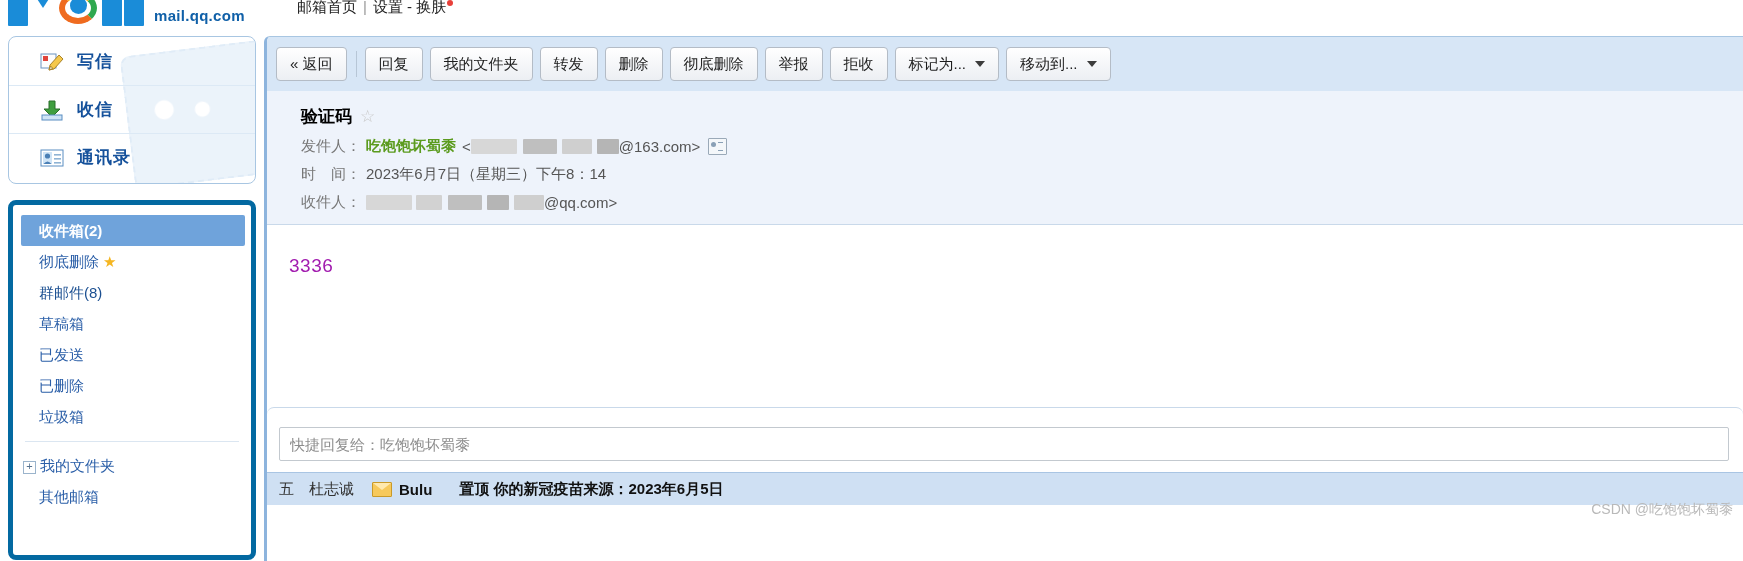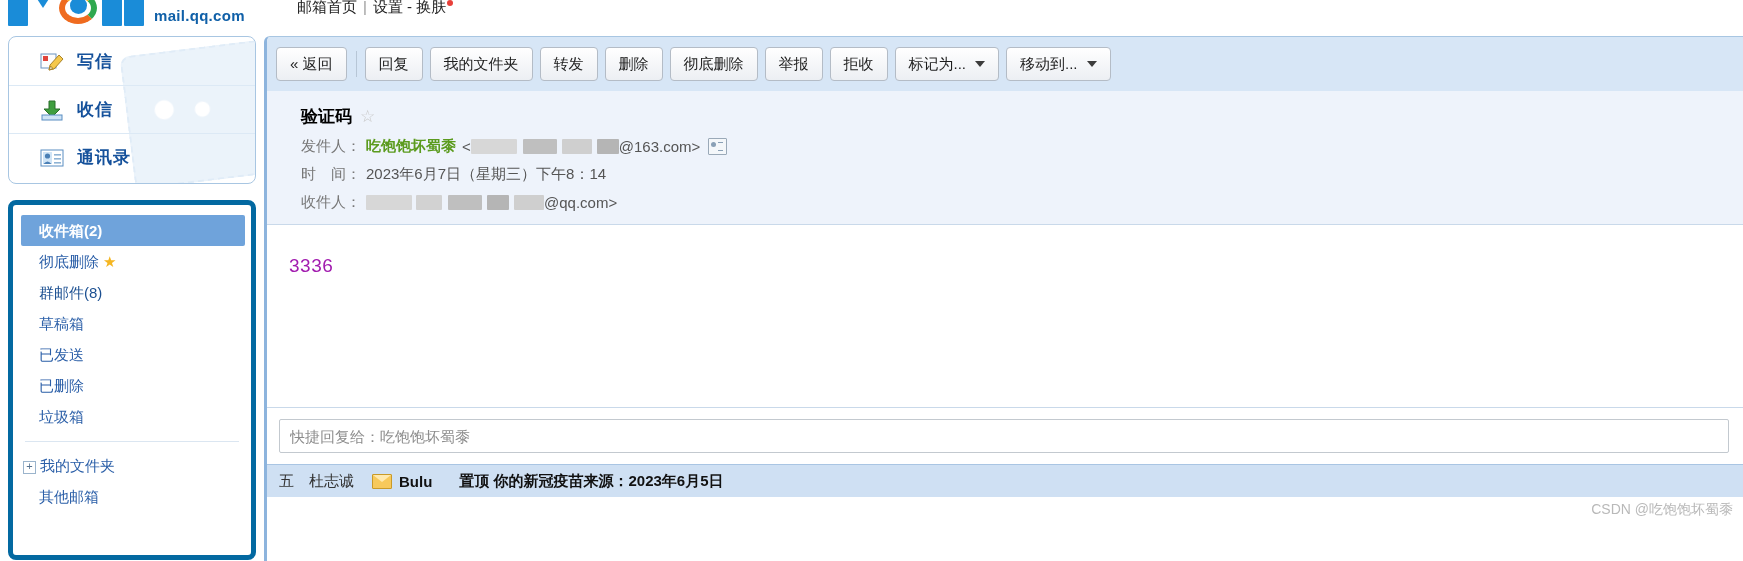--- a/index.html
+++ b/index.html
@@ -327,21 +327,22 @@
   }
   .body-code {
     font-size: 19px;
     color: #a21caf;
     letter-spacing: 0.5px;
   }
 
   .qr-wrap {
     border-top: 1px solid #c9d9ea;
     background: #ffffff;
-    padding: 11px 14px 11px 12px;
+    padding: 19px 14px 11px 12px;
+    border-radius: 7px;
   }
   .qr-input {
     width: 100%;
     height: 34px;
     border: 1px solid #c3c9cf;
     background: #ffffff;
     font-size: 15px;
     color: #333;
     padding: 0 10px;
     box-sizing: border-box;

